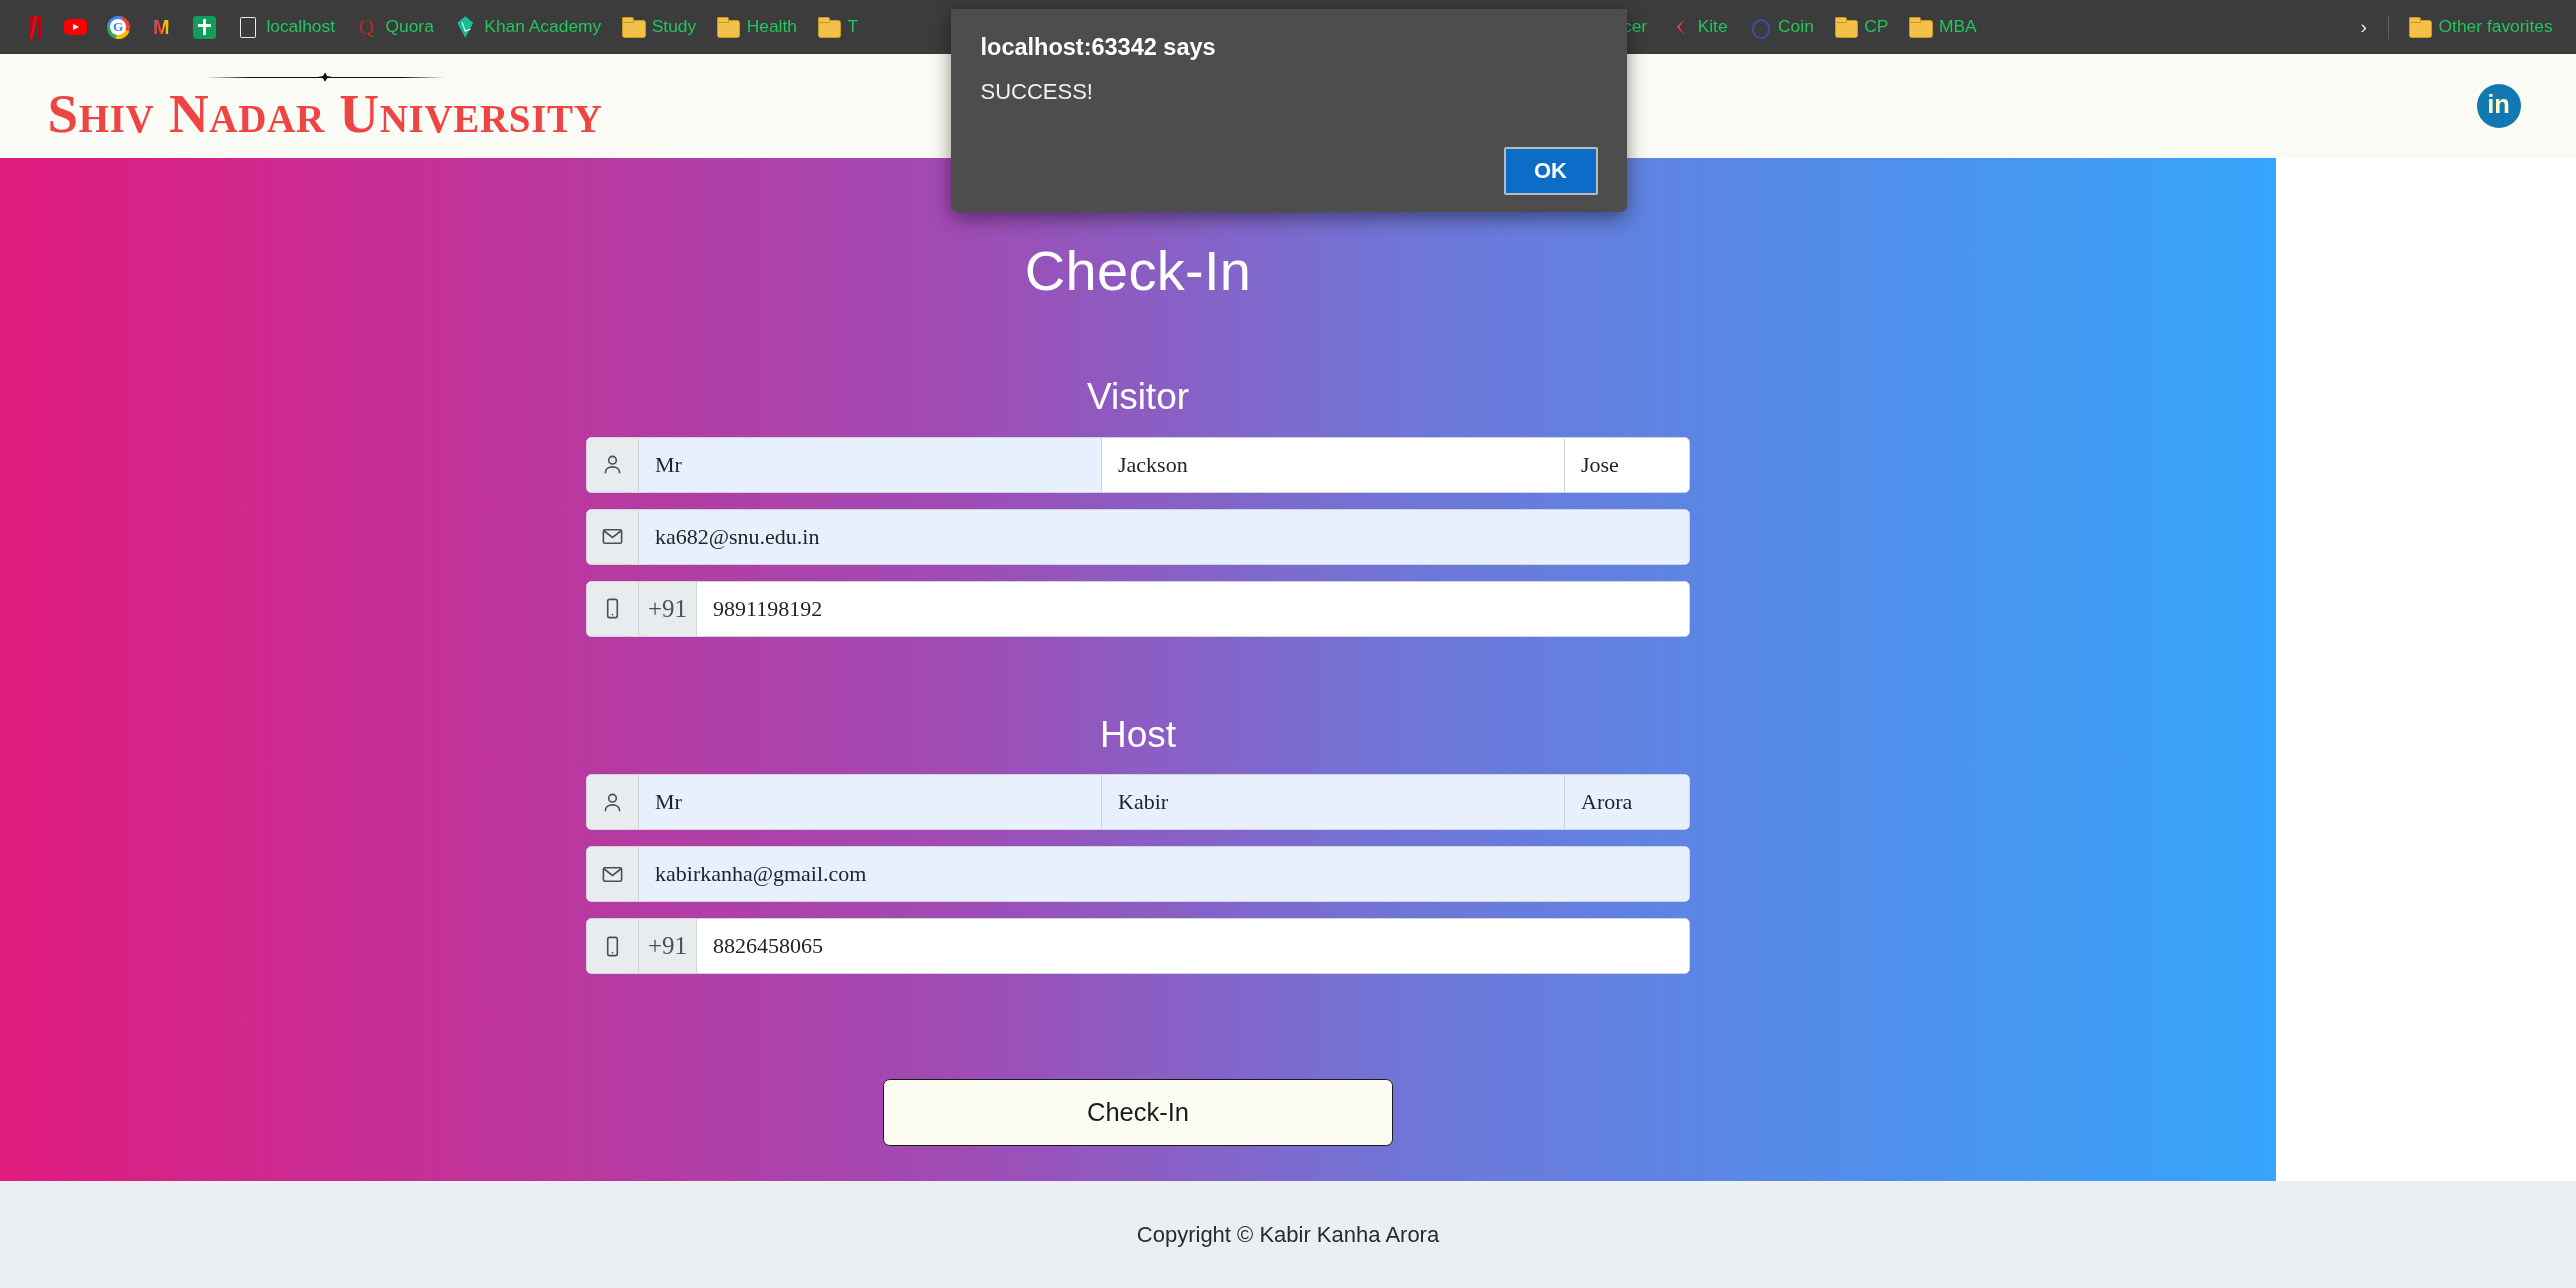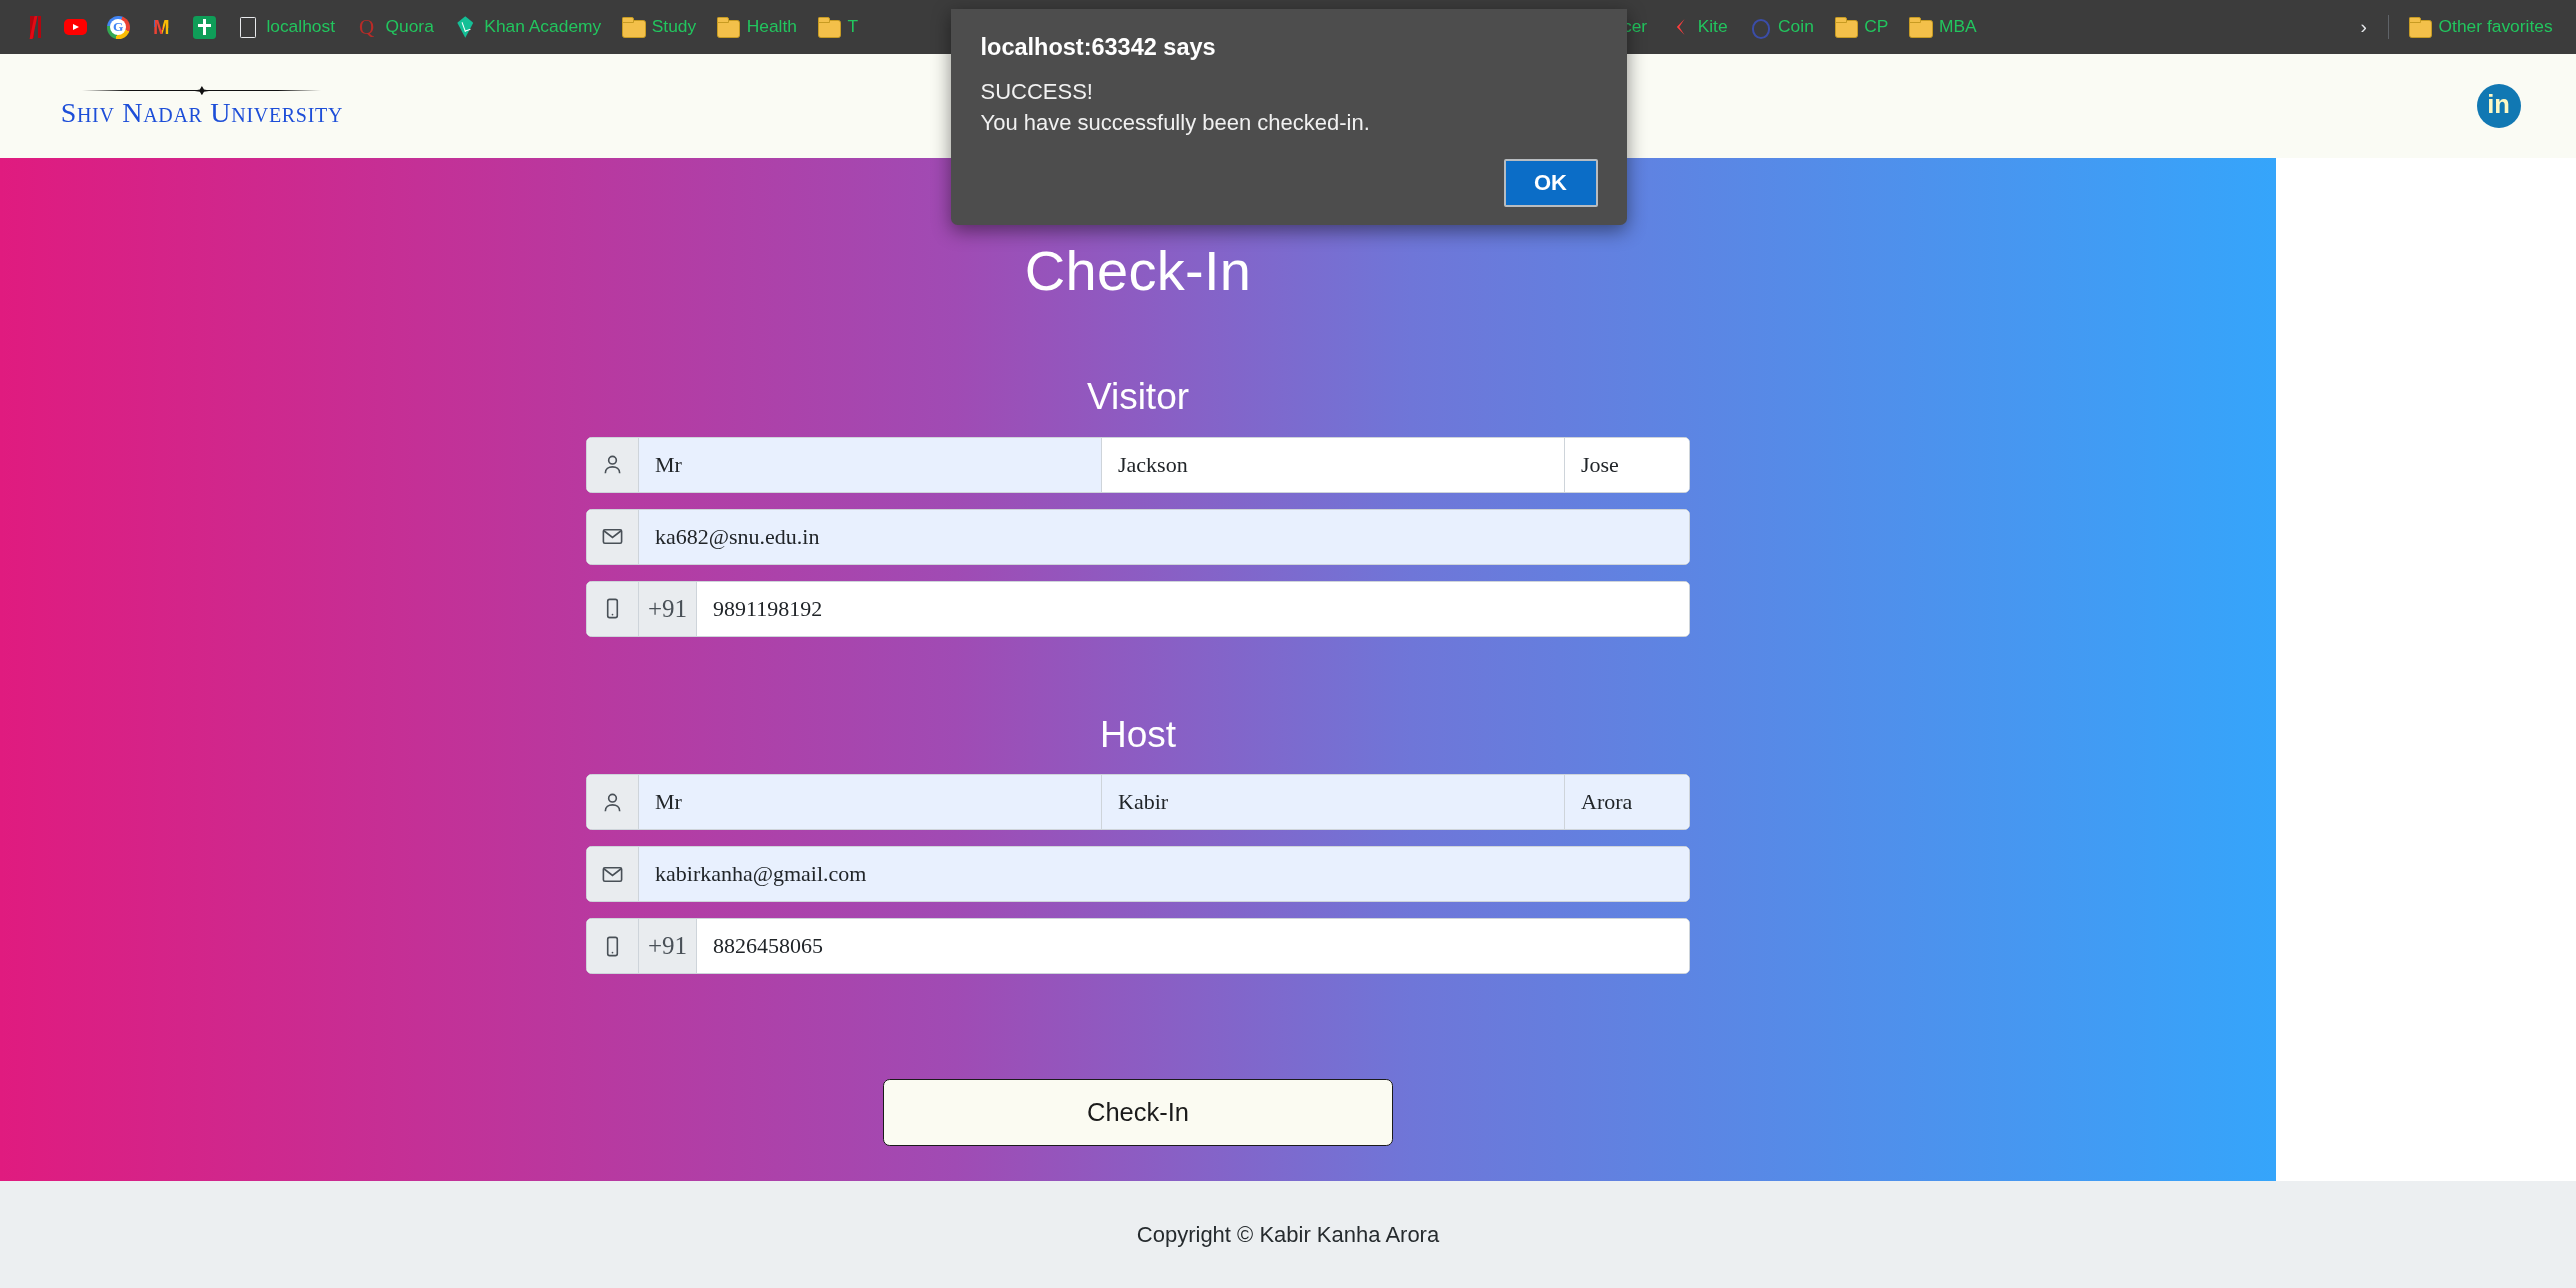--- a/index.html
+++ b/index.html
@@ -143,23 +143,24 @@
     content:""; position:absolute; left:35px; right:35px; top:5.4px; height:1.3px;
     background:linear-gradient(90deg,transparent,#111 18%,#111 82%,transparent);
   }
   .logo-orn::after {
     content:""; position:absolute; left:50%; top:1.3px; width:17.4px; height:9.4px;
     margin-left:-8.7px; background:#111;
     clip-path: polygon(50% 0,62% 38%,100% 50%,62% 62%,50% 100%,38% 62%,0 50%,38% 38%);
   }
   .logo-text {
     font-family: "Liberation Serif", serif;
-    font-size: 28px; letter-spacing: 0.7px; color:#1d4ed8;
+    font-size: 55px; letter-spacing: 0.7px; color:#ef4444;
     font-variant: small-caps; line-height: 1;
     white-space: nowrap;
+    font-weight: bold;
   }
   .header-spacer { flex: 1 1 auto; }
   .linkedin-ico {
     width: 44px; height: 44px; border-radius: 50%; background:#1178b3;
     display:flex; align-items:center; justify-content:center;
     color:#fef9c3; font-size:25.5px; font-weight:bold; line-height:1;
     font-family:"Liberation Sans", sans-serif; cursor:pointer;
     margin-right: 17.4px; padding-bottom: 2.7px;
   }
 
@@ -445,20 +446,19 @@
     <div class="checkin-btn">Check-In</div>
   </div>
 
   <div class="footer">
     <div class="footer-text">Copyright © Kabir Kanha Arora</div>
   </div>
 
   <div class="alert-dialog">
     <div class="alert-title">localhost:63342 says</div>
     <div class="alert-line">SUCCESS!</div>
-    <div class="alert-line">You have successfully been checked-in.</div>
     <div class="alert-actions">
       <div class="ok-btn">OK</div>
     </div>
   </div>
 
 </div>
 
 
 </body></html>

